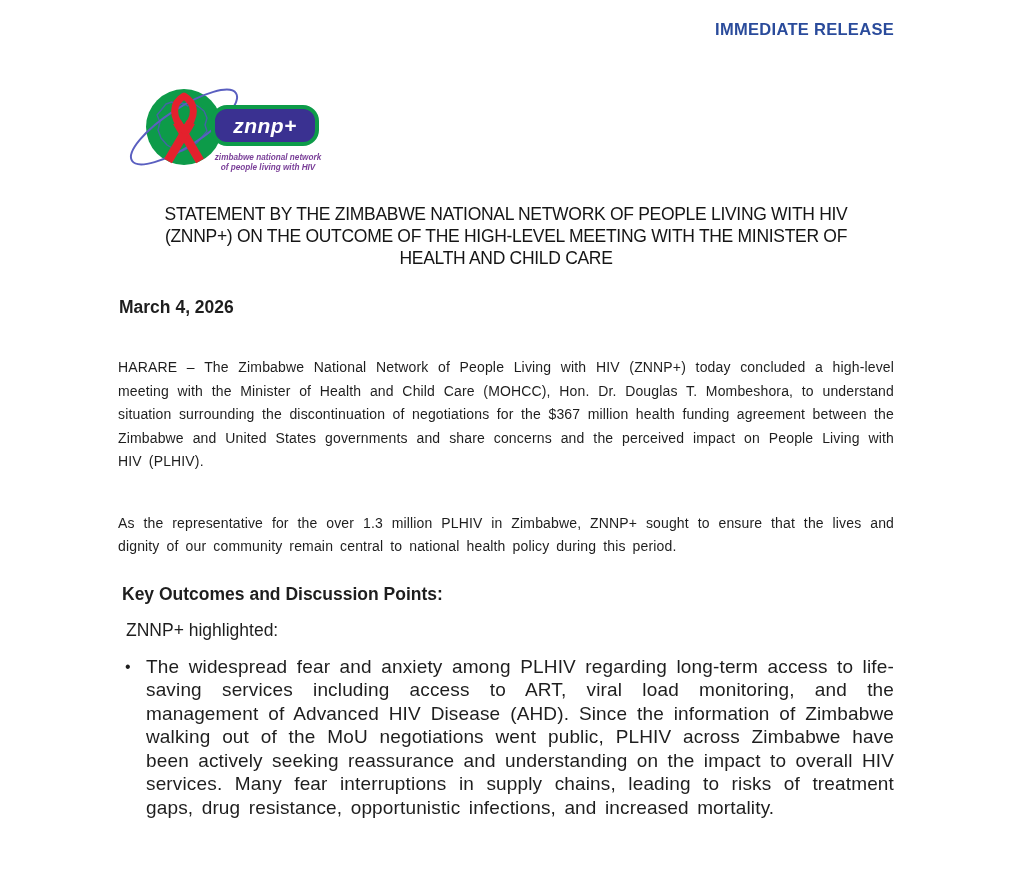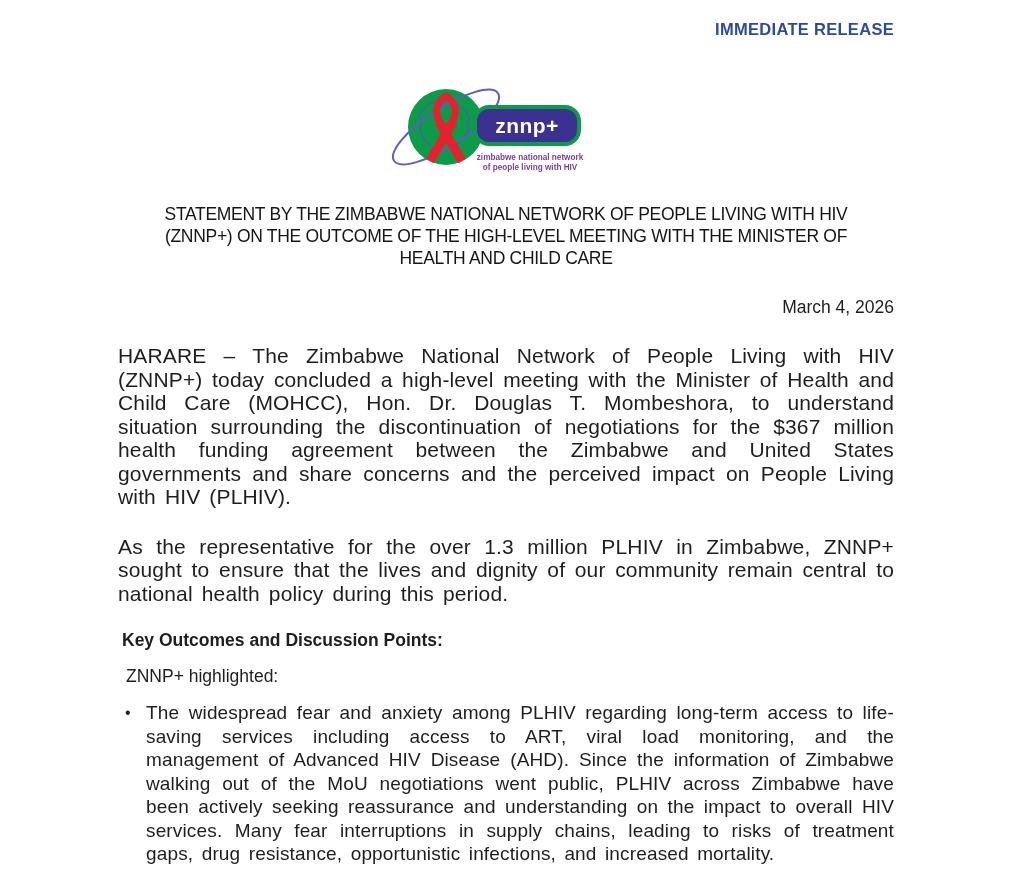--- a/index.html
+++ b/index.html
@@ -25,44 +25,44 @@
     text-align: right;
   }
   .release-label {
     color: #2a4b9b;
     font-weight: bold;
     font-size: 16.5px;
     letter-spacing: 0.3px;
   }
   .logo-wrap {
     margin-top: 34px;
-    text-align: center;
+    text-align: left;
+    font-style: italic;
   }
   .logo-svg {
     display: inline-block;
   }
   .doc-title {
     max-width: 730px;
     margin: 16px auto 0 auto;
     text-align: center;
     font-size: 17.5px;
     font-weight: normal;
     line-height: 22px;
     letter-spacing: -0.3px;
     color: #151515;
   }
   .doc-date {
     margin: 28px 0 0 1px;
-    font-weight: normal;
+    font-weight: bold;
     font-size: 17.5px;
-    text-align: right;
   }
   .body-para {
-    margin: 26px 0 0 0;
-    font-size: 21px;
+    margin: 38px 0 0 0;
+    font-size: 14px;
     line-height: 23.5px;
     text-align: justify;
     word-spacing: 3px;
     letter-spacing: 0.15px;
   }
   .section-heading {
     margin: 24px 0 0 4px;
     font-weight: bold;
     font-size: 17.5px;
     line-height: 23px;

